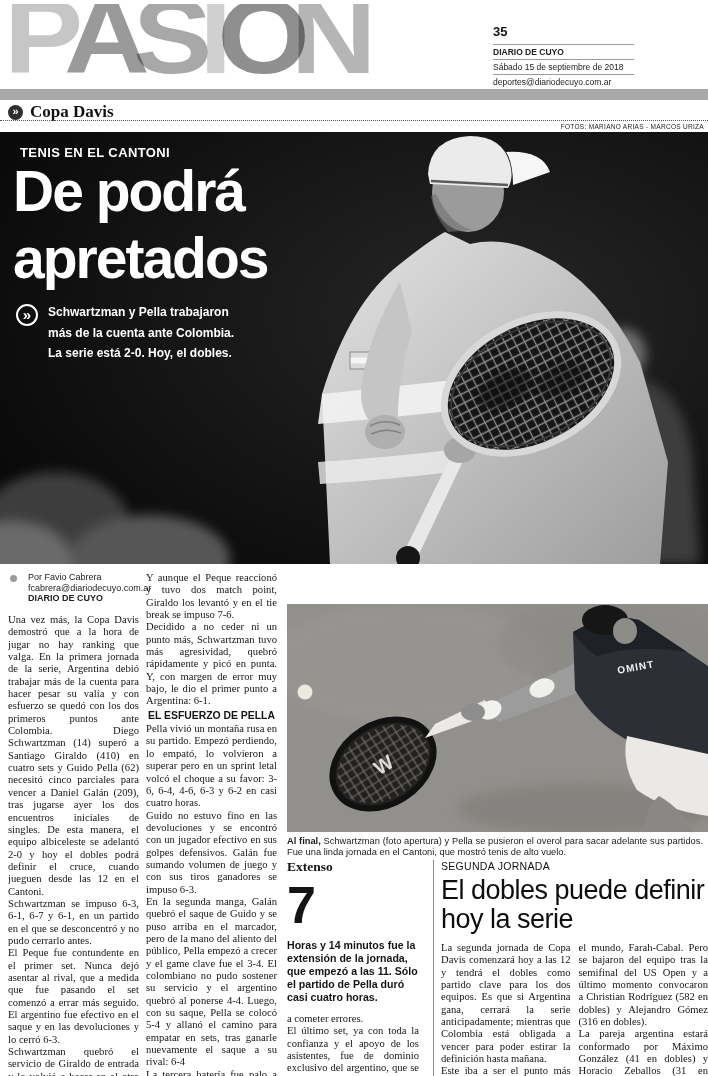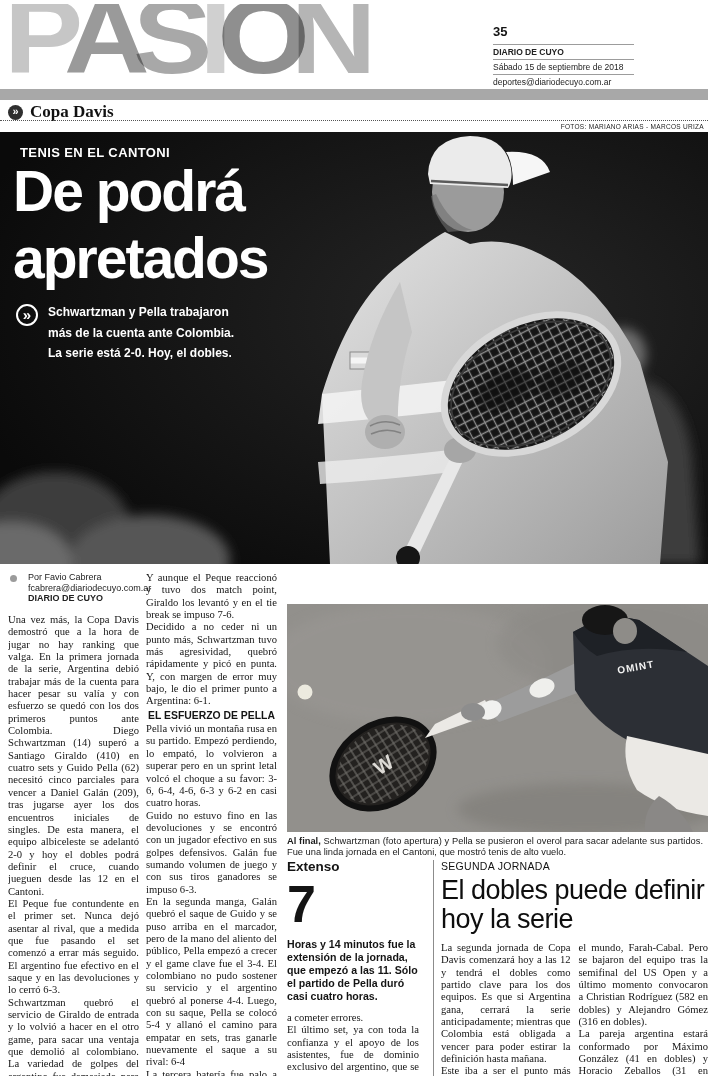--- a/index.html
+++ b/index.html
@@ -58,21 +58,21 @@
             text-align:center;margin:2px 0 1px 0;}
 
   
   .photo2{position:absolute;left:287px;top:600px;width:421px;height:228px;overflow:hidden;}
   .caption{position:absolute;left:287px;top:832px;width:416px;font-family:"Liberation Sans",sans-serif;
            font-size:9.3px;line-height:10.8px;color:#1a1a1a;text-align:justify;}
   .caption .b{font-weight:700;}
 
   
   .extenso{position:absolute;left:287px;top:855px;width:132px;}
-  .extlabel{font-family:Liberation Sans, sans-serif;font-weight:700;font-size:13.5px;}
+  .extlabel{font-family:Liberation Serif, serif;font-weight:700;font-size:13.5px;}
   .extnum{font-family:"Liberation Sans",sans-serif;font-weight:700;font-size:52px;line-height:44px;margin-top:8px;letter-spacing:-2px;}
   .exttext{font-family:"Liberation Sans",sans-serif;font-weight:700;font-size:10.6px;line-height:13px;
            margin-top:12px;text-align:left;}
   .extbody{margin-top:9px;text-align:justify;font-size:10.6px;line-height:12.35px;}
   .extbody p{margin:0;}
 
   .vdivider{position:absolute;left:433px;top:856px;width:1px;height:220px;background:#8c8c8c;}
 
   
   .sj{position:absolute;left:441px;top:856px;width:267px;}
@@ -189,20 +189,21 @@
     <div class="dot"></div>
     <div class="lines">
       <div>Por Favio Cabrera</div>
       <div>fcabrera@diariodecuyo.com.ar</div>
       <div class="b">DIARIO DE CUYO</div>
     </div>
   </div>
 
   <div class="bodycol col1">
     <p>Una vez más, la Copa Davis demostró que a la hora de jugar no hay ranking que valga. En la primera jornada de la serie, Argentina debió trabajar más de la cuenta para hacer pesar su valía y con esfuerzo se quedó con los dos primeros puntos ante Colombia. Diego Schwartzman (14) superó a Santiago Giraldo (410) en cuatro sets y Guido Pella (62) necesitó cinco parciales para vencer a Daniel Galán (209), tras jugarse ayer los dos encuentros iniciales de singles. De esta manera, el equipo albiceleste se adelantó 2-0 y hoy el dobles podrá definir el cruce, cuando jueguen desde las 12 en el Cantoni.</p>
+    <p>Schwartzman se impuso 6-3, 6-1, 6-7 y 6-1, en un partido en el que se desconcentró y no pudo cerrarlo antes.</p>
     <p>El Peque fue contundente en el primer set. Nunca dejó asentar al rival, que a medida que fue pasando el set comenzó a errar más seguido. El argentino fue efectivo en el saque y en las devoluciones y lo cerró 6-3.</p>
     <p>Schwartzman quebró el servicio de Giraldo de entrada y lo volvió a hacer en el otro game, para sacar una ventaja que demolió al colombiano. La variedad de golpes del argentino fue demasiado para su rival: 6-1.</p>
 
   </div>
 
   <div class="bodycol col2">
     <p>Y aunque el Peque reaccionó y tuvo dos match point, Giraldo los levantó y en el tie break se impuso 7-6.</p>
     <p>Decidido a no ceder ni un punto más, Schwartzman tuvo más agresividad, quebró rápidamente y picó en punta. Y, con margen de error muy bajo, le dio el primer punto a Argentina: 6-1.</p>
     <div class="subhead2">EL ESFUERZO DE PELLA</div>
     <p>Pella vivió un montaña rusa en su partido. Empezó perdiendo, lo empató, lo volvieron a superar pero en un sprint letal volcó el choque a su favor: 3-6, 6-4, 4-6, 6-3 y 6-2 en casi cuatro horas.</p>

